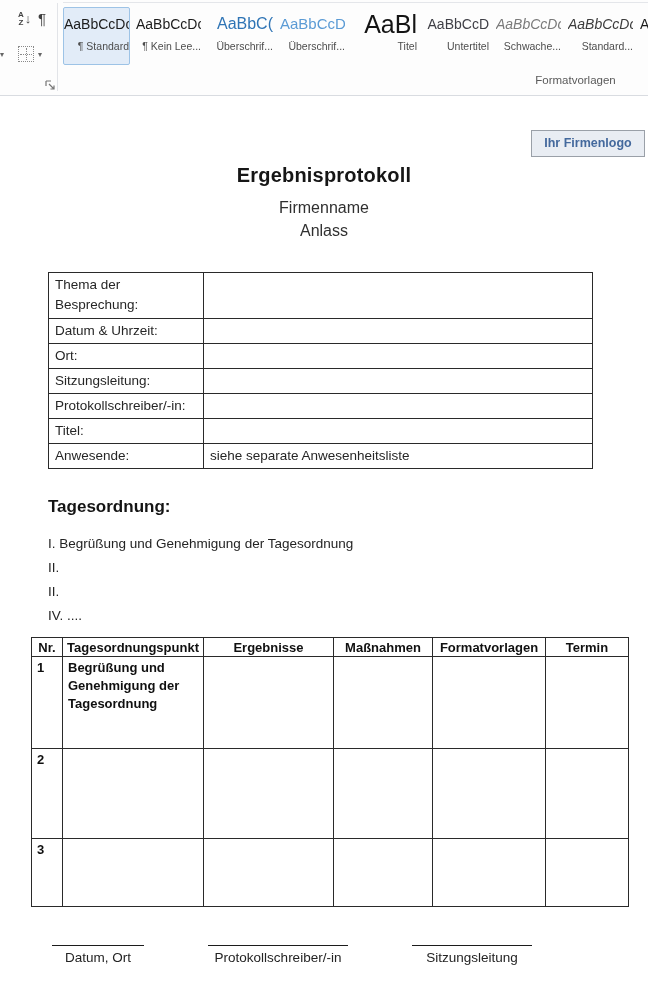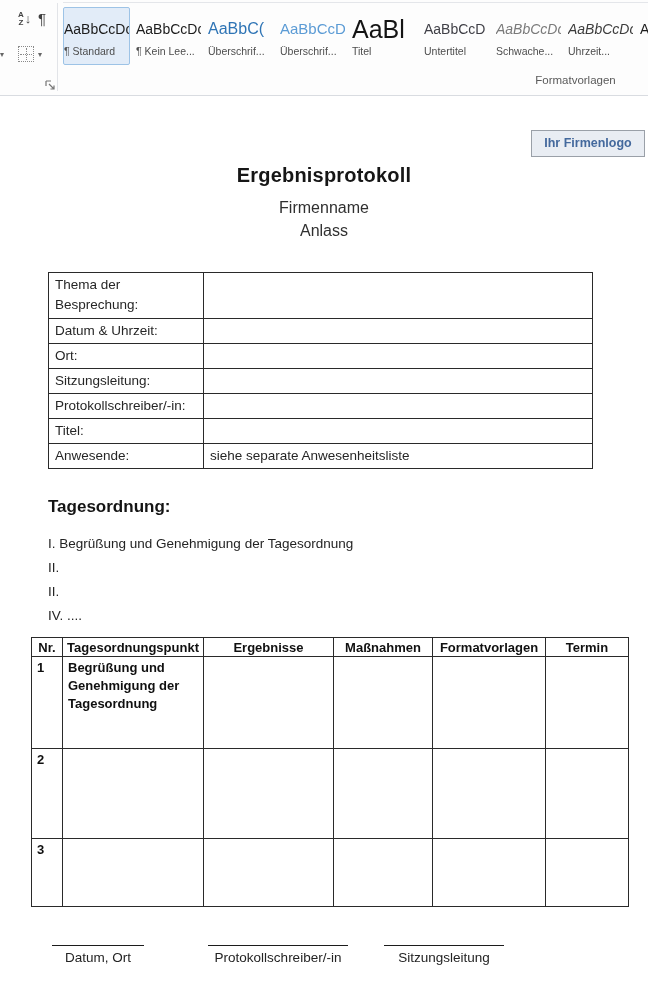--- a/index.html
+++ b/index.html
@@ -14,21 +14,21 @@
   .sort-icon .arr { float:left; font-size:13px; color:#444; line-height:16px; margin-left:1px; }
   .pilcrow-btn { position:absolute; left:38px; top:10px; font-size:15px; color:#3f3f3f; cursor:pointer; }
   .mini-drop { position:absolute; font-size:8px; color:#666; cursor:pointer; }
   .borders-btn { position:absolute; left:18px; top:46px; width:16px; height:16px; border:1px dotted #8a8a8a; cursor:pointer; }
   .borders-btn::before { content:""; position:absolute; left:50%; top:1px; bottom:1px; border-left:1px dotted #8a8a8a; }
   .borders-btn::after { content:""; position:absolute; top:50%; left:1px; right:1px; border-top:1px dotted #8a8a8a; }
   .launcher { position:absolute; left:45px; top:77px; width:11px; height:11px; cursor:pointer; }
   .vsep { position:absolute; left:57px; top:3px; bottom:4px; width:1px; background:#e2e4e8; }
   .gallery-wrap { position:absolute; left:63px; top:2px; width:585px; height:68px; overflow:hidden; border-top:1px solid #e4e6ea; }
   .gallery { display:flex; gap:5px; padding-top:4px; }
-  .gitem { flex:0 0 67px; height:58px; padding-top:5px; text-align:left; border:1px solid transparent; border-radius:2px; cursor:pointer; overflow:hidden; }
+  .gitem { flex:0 0 67px; height:58px; text-align:right; border:1px solid transparent; border-radius:2px; cursor:pointer; overflow:hidden; }
   .gitem .sample { height:32px; line-height:32px; font-size:14px; color:#1c1c1c; white-space:nowrap; overflow:hidden; }
   .gitem .glabel { font-size:10.5px; color:#4d4d4d; white-space:nowrap; overflow:hidden; }
   .gitem.selected { background:#e2ecf8; border-color:#9dc3e6; }
   .gitem.h1 .sample { color:#2e74b5; font-size:16px; }
   .gitem.h2 .sample { color:#5b9bd5; font-size:15px; }
   .gitem.titel .sample { font-size:25px; color:#141414; }
   .gitem.unter .sample { color:#3f3f46; }
   .gitem.schwach .sample { font-style:italic; color:#7a7a7a; }
   .gitem.hervor .sample { font-style:italic; color:#3c3c3c; }
   .group-label { position:absolute; left:503px; top:74px; width:145px; text-align:center; font-size:11.5px; color:#5a5a5a; }
@@ -58,21 +58,21 @@
   .main-table tr.r1 td { height:92px; }
   .main-table tr.r2 td { height:90px; }
   .main-table tr.r3 td { height:68px; }
 
   .sig-area { position:relative; height:60px; margin-top:38px; }
   .sig { position:absolute; top:0; text-align:center; }
   .sig .line { border-top:1.5px solid #1c1c1c; height:0; margin-bottom:4px; }
   .sig .sl { font-size:13.5px; color:#242424; white-space:nowrap; }
   .sig1 { left:52px; width:92px; }
   .sig2 { left:208px; width:140px; }
-  .sig3 { left:384px; width:120px; }
+  .sig3 { left:412px; width:120px; }
 </style>
 </head>
 <body>
 
 <div class="ribbon">
   <div class="pgroup">
     <div class="sort-icon">
       <span class="az"><span>A</span><br><span>Z</span></span>
       <span class="arr">↓</span>
     </div>
@@ -114,21 +114,21 @@
       <div class="gitem unter">
         <div class="sample">AaBbCcD</div>
         <div class="glabel">Untertitel</div>
       </div>
       <div class="gitem schwach">
         <div class="sample">AaBbCcDc</div>
         <div class="glabel">Schwache...</div>
       </div>
       <div class="gitem hervor">
         <div class="sample">AaBbCcDc</div>
-        <div class="glabel">Uhrzeit...</div>
+        <div class="glabel">Standard...</div>
       </div>
       <div class="gitem">
         <div class="sample">AaBbCcDc</div>
         <div class="glabel"></div>
       </div>
     </div>
   </div>
   <div class="group-label">Formatvorlagen</div>
 </div>
 

